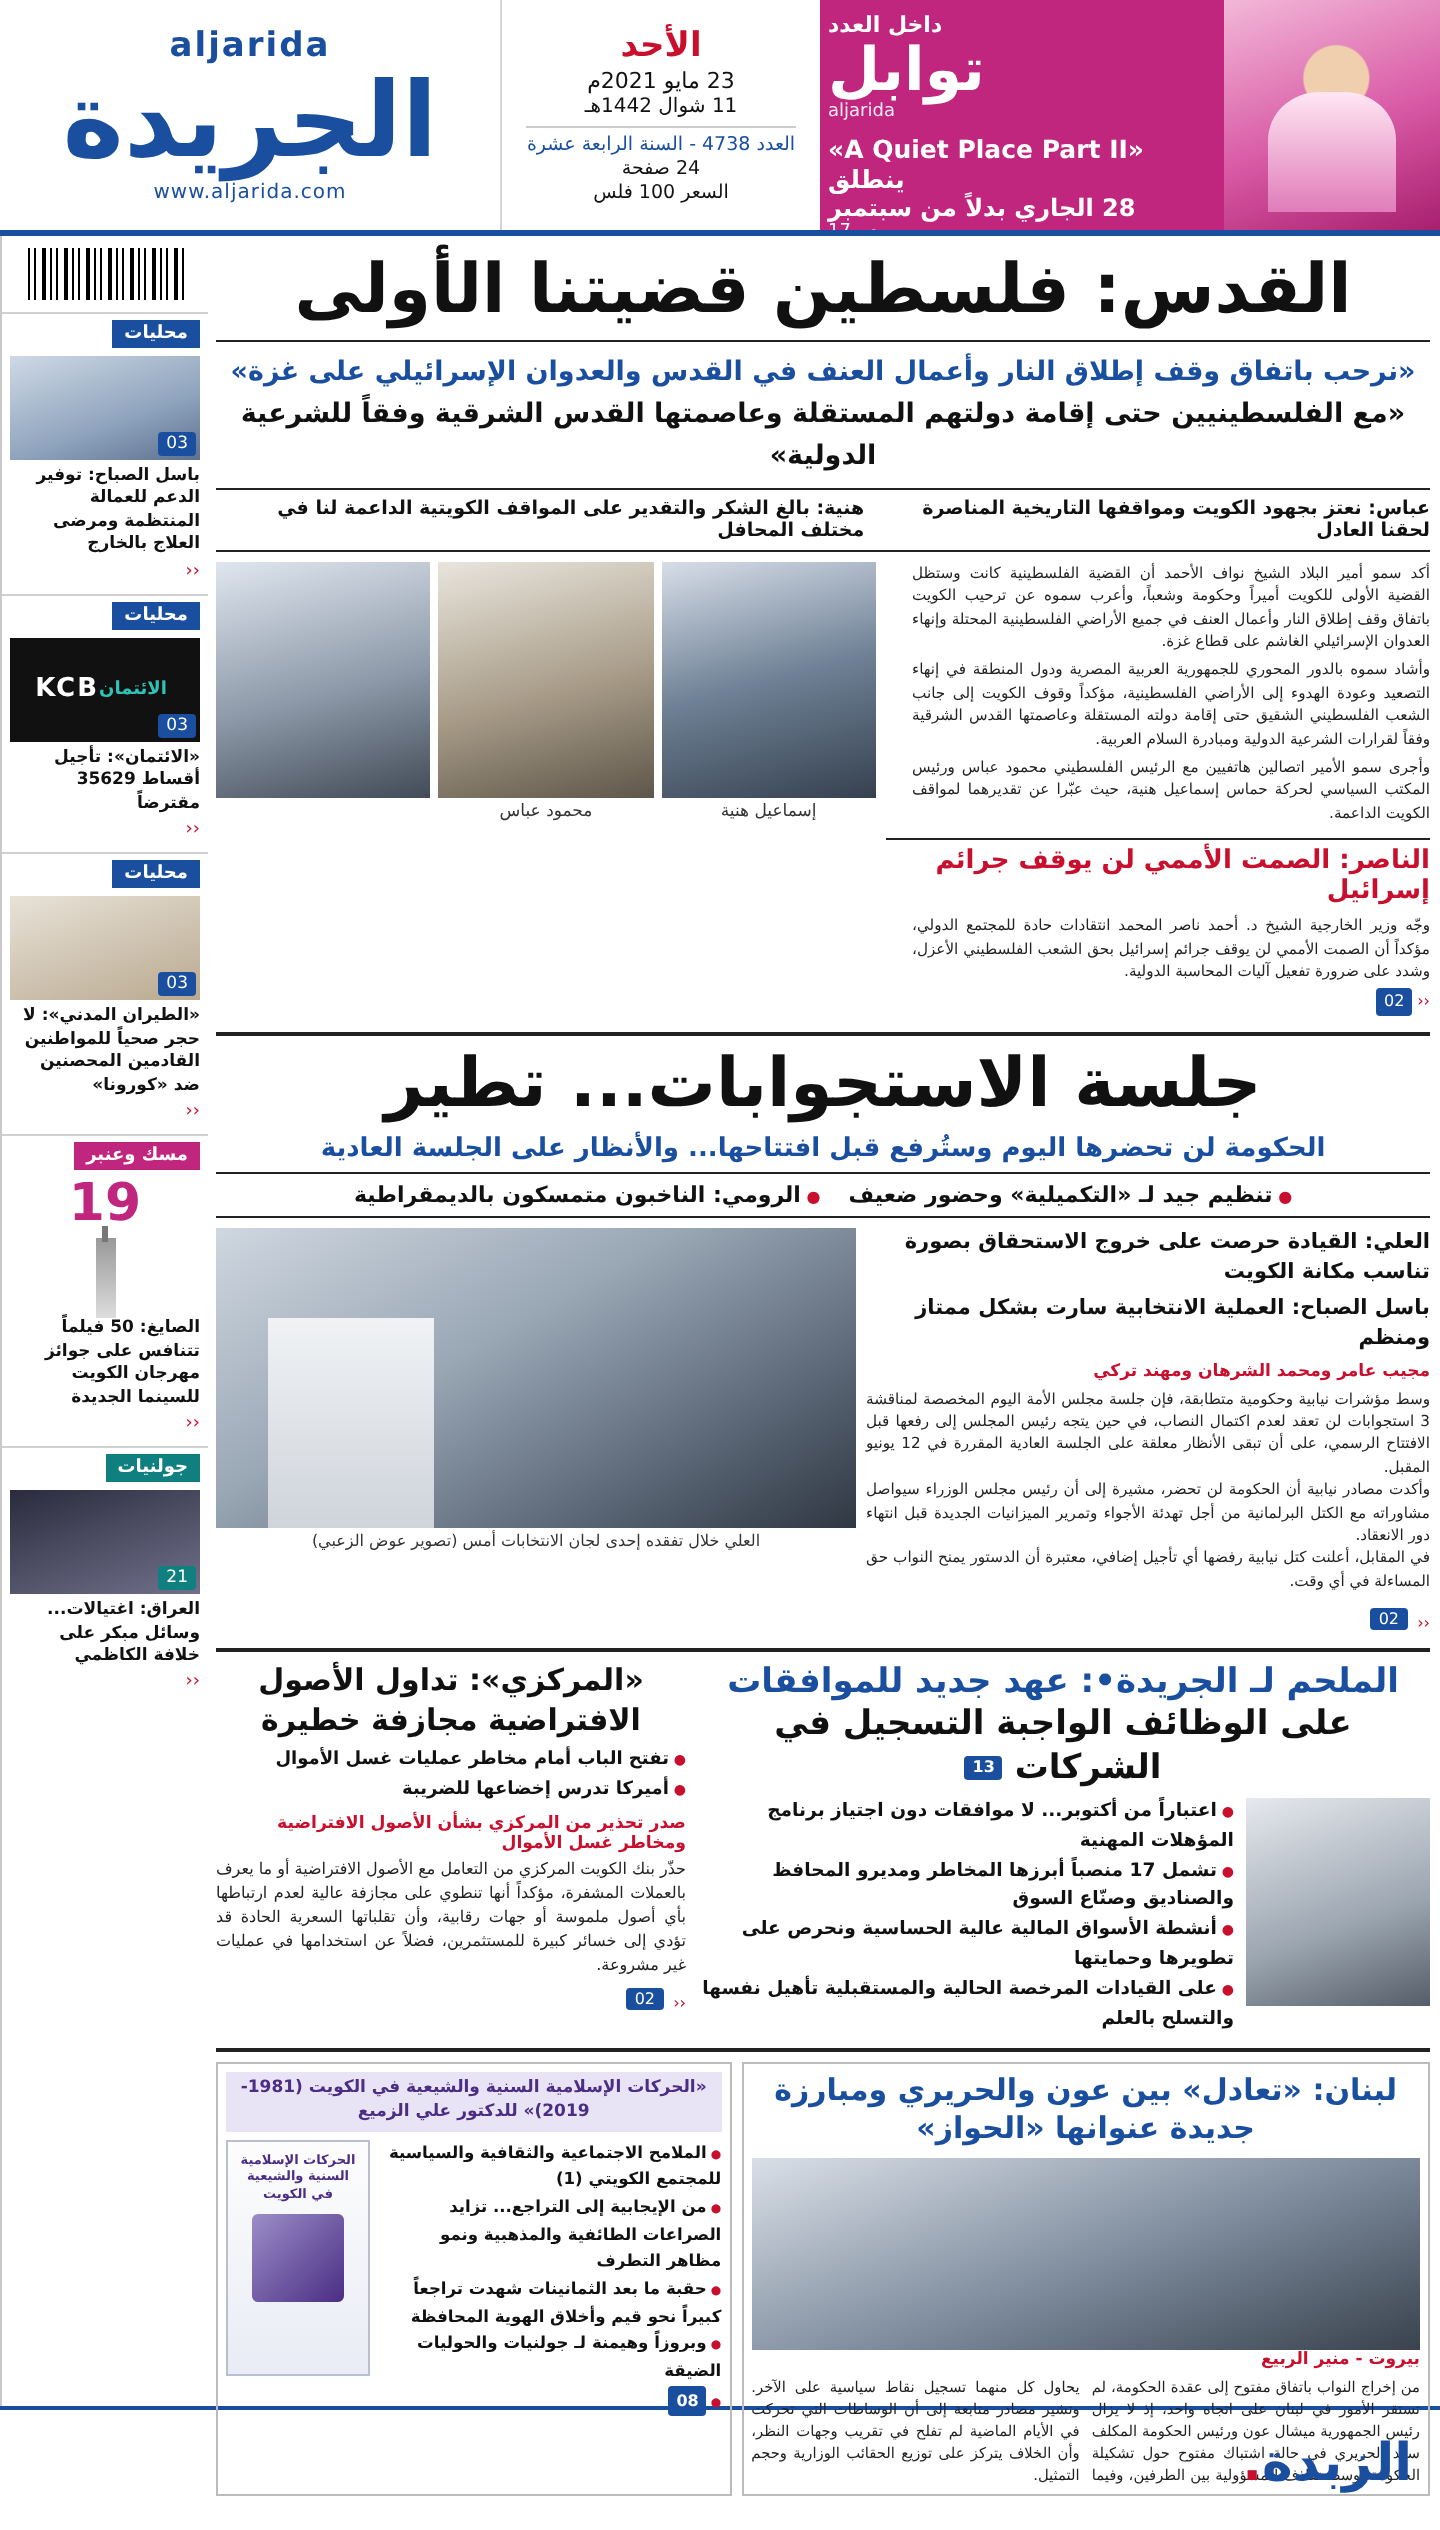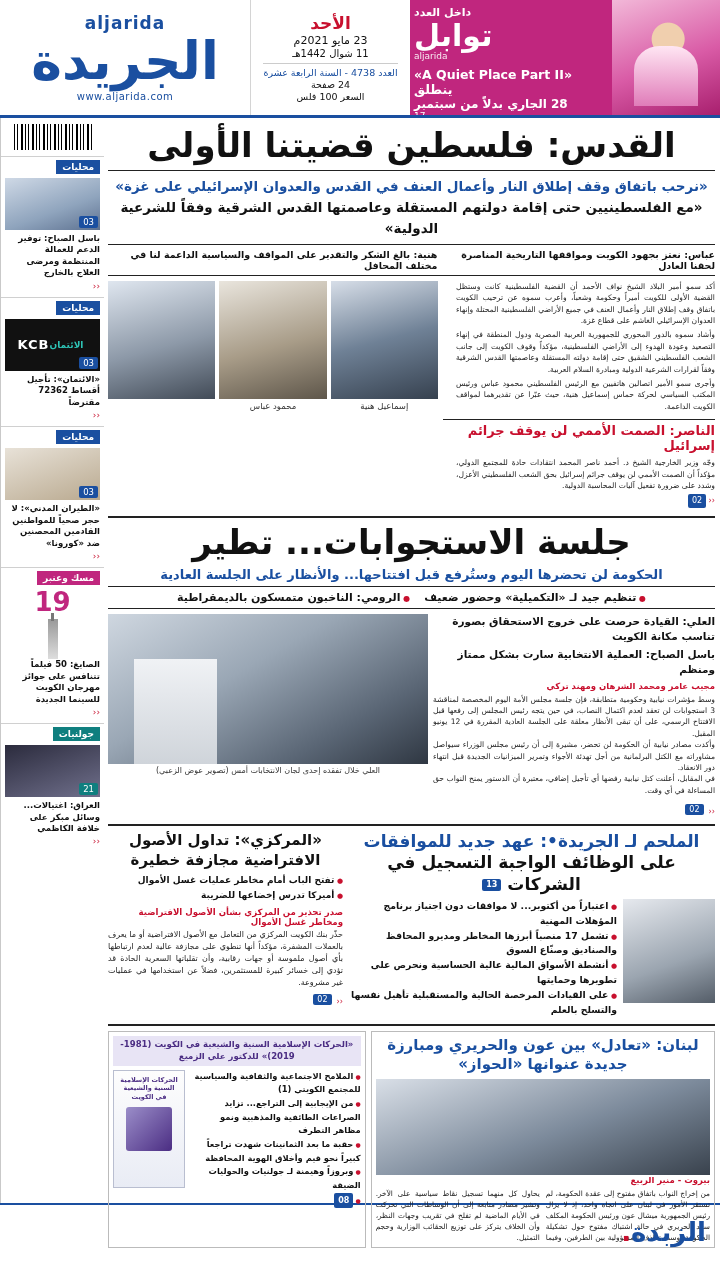--- a/index.html
+++ b/index.html
@@ -271,21 +271,21 @@
 
       <h1 class="lead-head">القدس: فلسطين قضيتنا الأولى</h1>
 
       <div class="lead-sub">
         <div>«نرحب باتفاق وقف إطلاق النار وأعمال العنف في القدس والعدوان الإسرائيلي على غزة»</div>
         <div>«مع الفلسطينيين حتى إقامة دولتهم المستقلة وعاصمتها القدس الشرقية وفقاً للشرعية الدولية»</div>
       </div>
 
       <div class="lead-bar">
         <div>عباس: نعتز بجهود الكويت ومواقفها التاريخية المناصرة لحقنا العادل</div>
-        <div>هنية: بالغ الشكر والتقدير على المواقف والسياسية الداعمة لنا في مختلف المحافل</div>
+        <div>هنية: بالغ الشكر والتقدير على المواقف الكويتية الداعمة لنا في مختلف المحافل</div>
       </div>
 
       <div class="three-up">
         <div class="col-text">
           <div class="story-body">
             <p>أكد سمو أمير البلاد الشيخ نواف الأحمد أن القضية الفلسطينية كانت وستظل القضية الأولى للكويت أميراً وحكومة وشعباً، وأعرب سموه عن ترحيب الكويت باتفاق وقف إطلاق النار وأعمال العنف في جميع الأراضي الفلسطينية المحتلة وإنهاء العدوان الإسرائيلي الغاشم على قطاع غزة.</p>
             <p>وأشاد سموه بالدور المحوري للجمهورية العربية المصرية ودول المنطقة في إنهاء التصعيد وعودة الهدوء إلى الأراضي الفلسطينية، مؤكداً وقوف الكويت إلى جانب الشعب الفلسطيني الشقيق حتى إقامة دولته المستقلة وعاصمتها القدس الشرقية وفقاً لقرارات الشرعية الدولية ومبادرة السلام العربية.</p>
             <p>وأجرى سمو الأمير اتصالين هاتفيين مع الرئيس الفلسطيني محمود عباس ورئيس المكتب السياسي لحركة حماس إسماعيل هنية، حيث عبّرا عن تقديرهما لمواقف الكويت الداعمة.</p>
           </div>
           <div class="mini-head red">الناصر: الصمت الأممي لن يوقف جرائم إسرائيل</div>
@@ -420,21 +420,21 @@
 
       <div class="rail-sec">
         <span class="rail-tag">محليات</span>
         <div class="rail-photo">
           <div class="kcb-logo">
             <span>الائتمان</span>
             <b>KCB</b>
           </div>
           <span class="rail-badge">03</span>
         </div>
-        <div class="rail-txt">«الائتمان»: تأجيل أقساط 72362 مقترضاً</div>
+        <div class="rail-txt">«الائتمان»: تأجيل أقساط 35629 مقترضاً</div>
         <div class="rail-arrows">‹‹</div>
       </div>
 
       <div class="rail-sec">
         <span class="rail-tag">محليات</span>
         <div class="rail-photo ph-c">
           <span class="rail-badge">03</span>
         </div>
         <div class="rail-txt">«الطيران المدني»: لا حجر صحياً للمواطنين القادمين المحصنين ضد «كورونا»</div>
         <div class="rail-arrows">‹‹</div>

